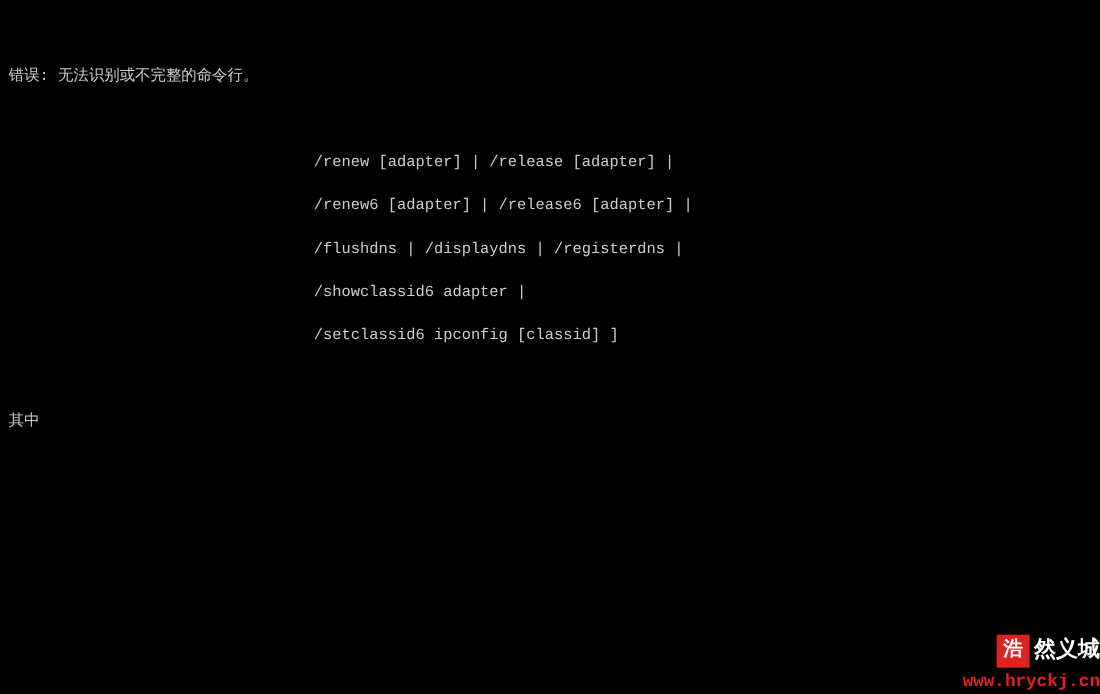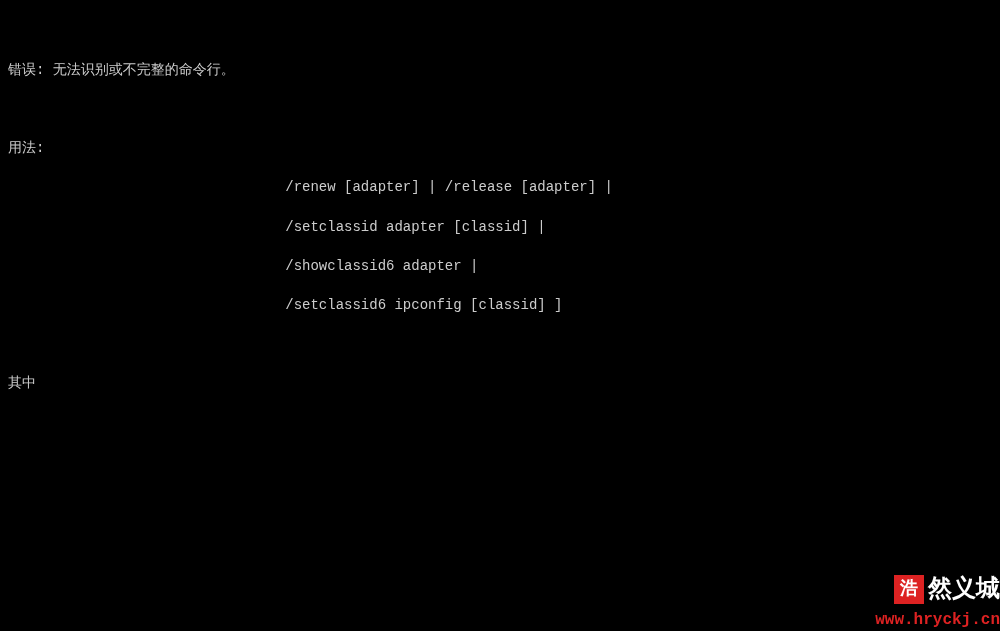--- a/index.html
+++ b/index.html
@@ -38,21 +38,21 @@
       background: #d22;
       color: #fff;
       font-weight: bold;
       font-size: 18px;
       padding: 2px 6px;
       vertical-align: middle;
     }
     .watermark-text {
       display: inline-block;
       color: #fff;
-      font-size: 24px;
+      font-size: 20px;
       font-weight: bold;
       margin-left: 4px;
       vertical-align: middle;
       text-shadow: 1px 1px 2px #000;
     }
     .watermark-url {
       display: block;
       color: #d22;
       font-size: 16px;
       font-weight: bold;
@@ -60,23 +60,23 @@
       margin-top: 2px;
     }
   </style>
 </head>
 <body>
 
 <div class="terminal">
 <span class="line"> </span>
 <span class="line">错误: 无法识别或不完整的命令行。</span>
 <span class="line"> </span>
-<span class="line">用法:</span>
 <span class="line">                                 /renew [adapter] | /release [adapter] |</span>
-<span class="line">                                 /setclassid adapter [classid] |</span>
+<span class="line">                                 /renew6 [adapter] | /release6 [adapter] |</span>
+<span class="line">                                 /flushdns | /displaydns | /registerdns |</span>
 <span class="line">                                 /showclassid6 adapter |</span>
 <span class="line">                                 /setclassid6 ipconfig [classid] ]</span>
 <span class="line"> </span>
 <span class="line">其中</span>
 
 
 
 
 
 

